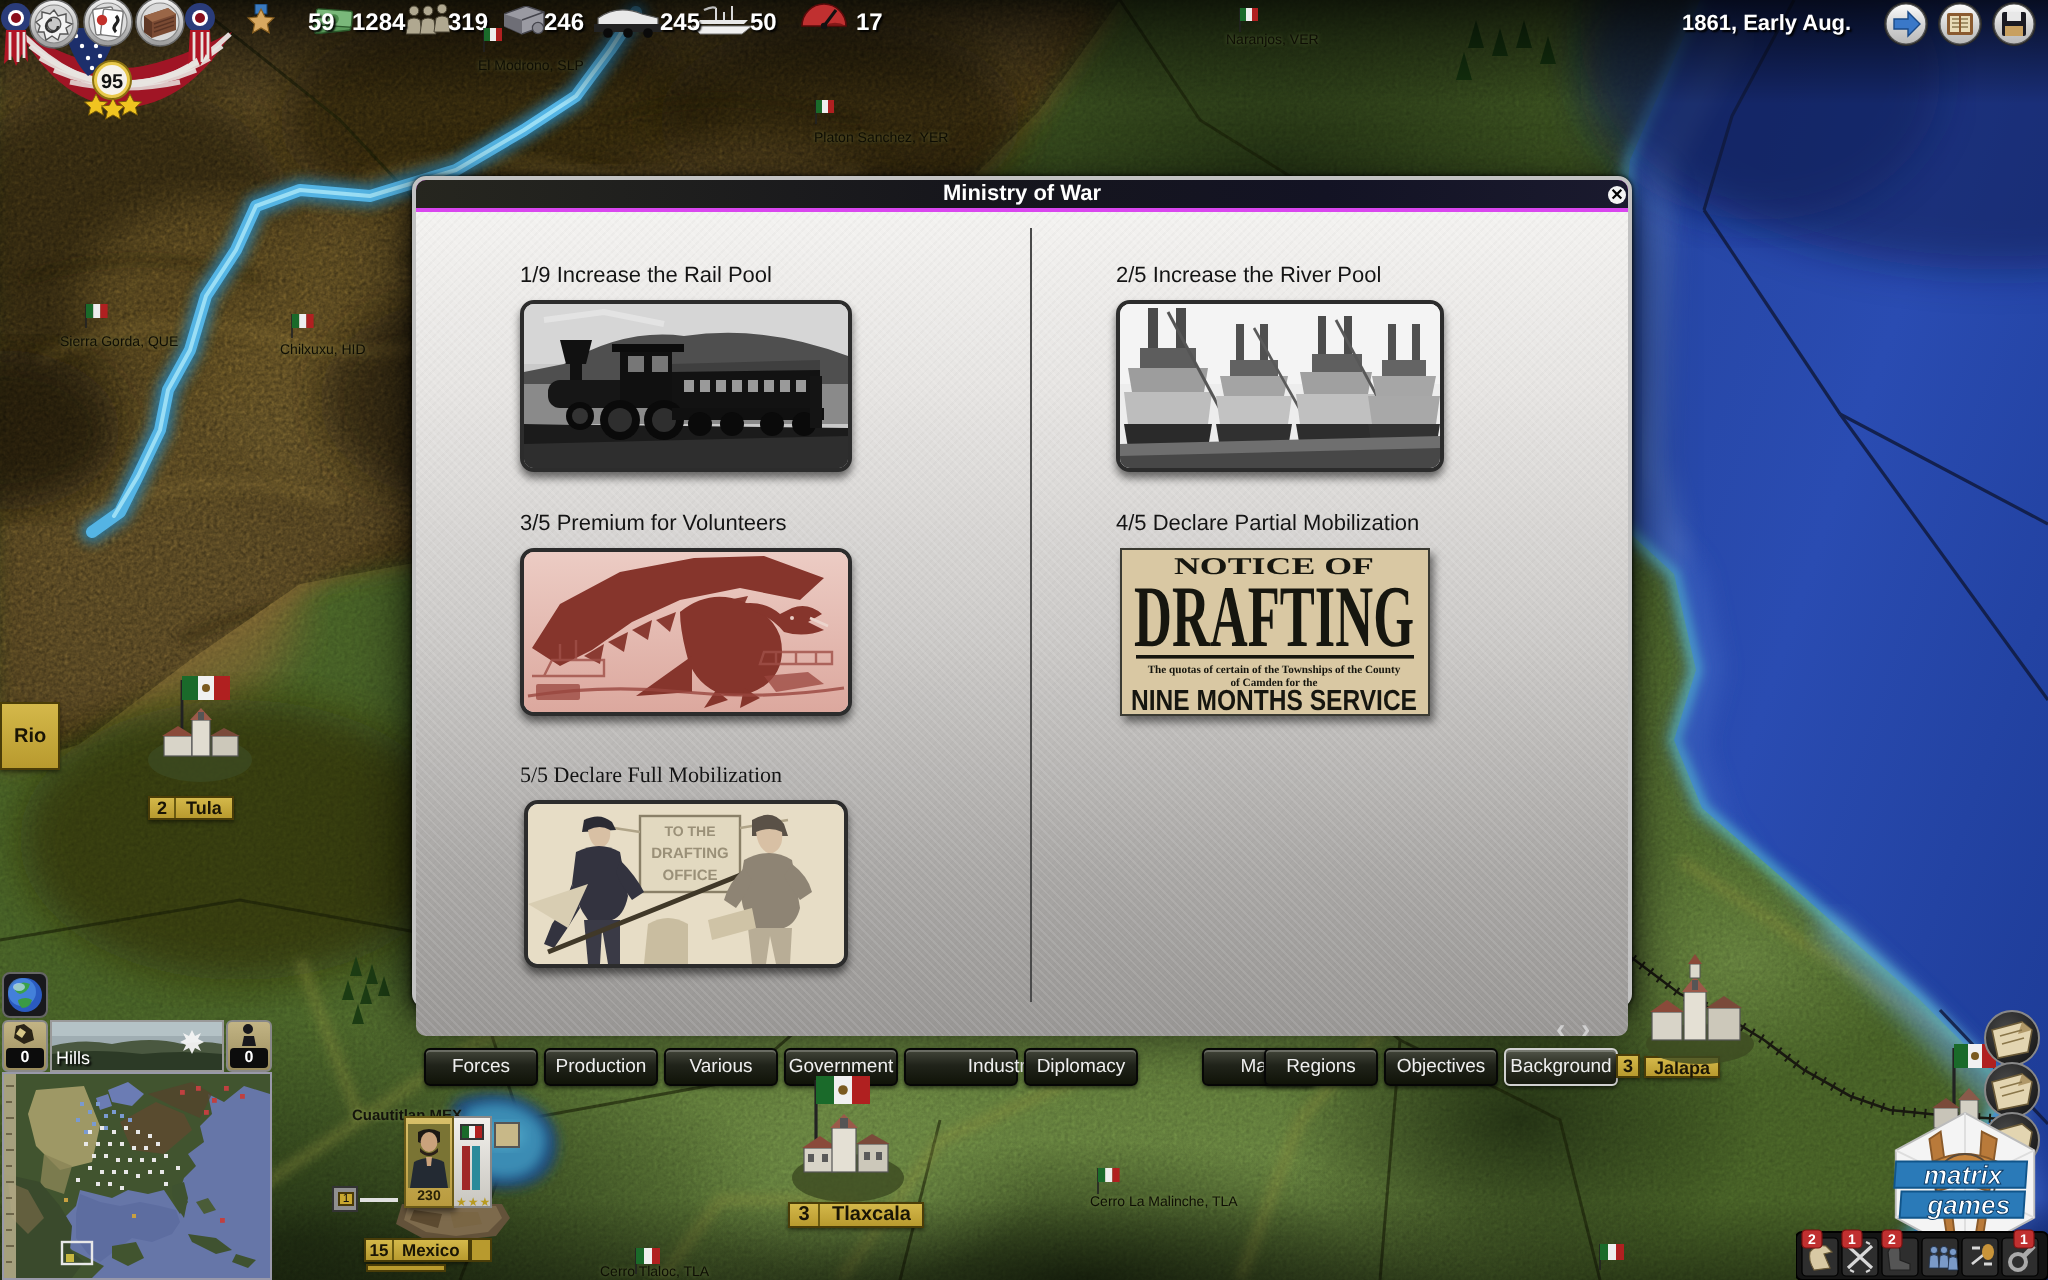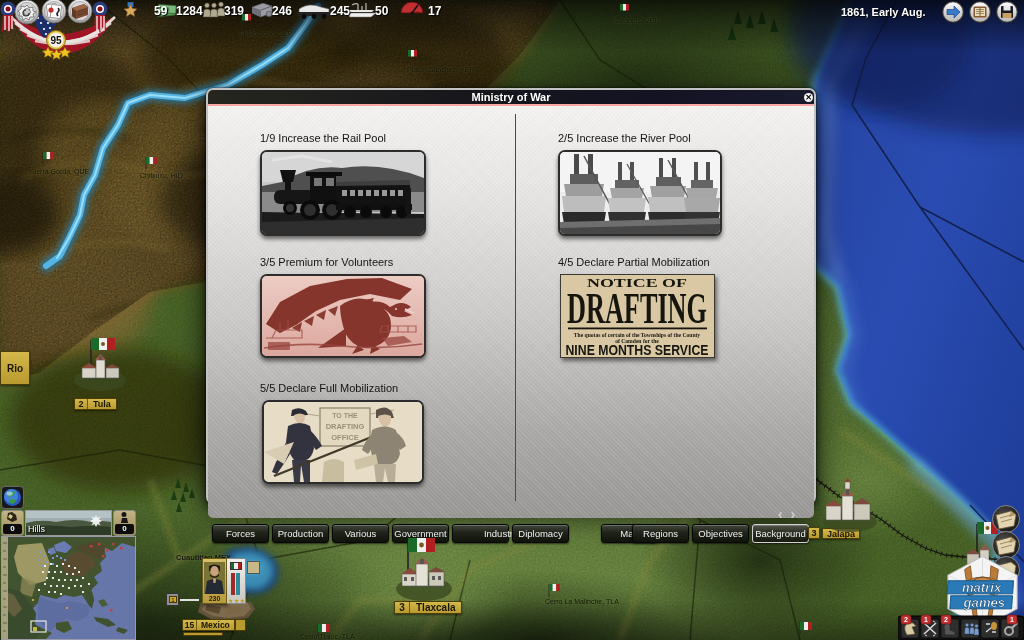--- a/index.html
+++ b/index.html
@@ -197,41 +197,41 @@
   <div class="maplab" style="left:239px;top:30px;">El Modrono, SLP</div>
   <div class="maplab" style="left:613px;top:17px;">Naranjos, VER</div>
   <div class="maplab" style="left:407px;top:66px;">Platon Sanchez, YER</div>
   <div class="maplab" style="left:30px;top:168px;">Sierra Gorda, QUE</div>
   <div class="maplab" style="left:140px;top:172px;">Chilxuxu, HID</div>
   <div class="maplab" style="left:176px;top:553px;font-size:7.5px;font-weight:bold;color:#14140c;">Cuautitlan MEX</div>
   <div class="maplab" style="left:545px;top:598px;">Cerro La Malinche, TLA</div>
   <div class="maplab" style="left:300px;top:633px;">Cerro Tlaloc, TLA</div>
 
   <div id="dialog" style="left:206px;top:88px;width:610px;height:416px;border-radius:7px;
-       border:2px solid #c2c2c2;background:#fca5a5;
+       border:2px solid #c2c2c2;background:#d946ef;
        box-shadow:0 10px 30px rgba(0,0,0,.75), 0 3px 10px rgba(0,0,0,.6), 0 0 2px #000;">
     <div style="left:0;top:0;width:100%;height:14px;border-radius:5px 5px 0 0;
          background:linear-gradient(90deg,#26261f,#16161c 45%,#131324 75%,#1a1a2e);
          color:#fff;font-size:11px;font-weight:bold;text-align:center;line-height:14px;width:606px;">Ministry of War</div>
     <div style="left:596px;top:2.5px;width:9px;height:9px;border-radius:50%;background:#f4f4f4;
          color:#000;font-size:8px;font-weight:bold;text-align:center;line-height:9px;">✕</div>
     <div id="dbody" style="left:0;top:16px;width:606px;height:412px;border-radius:0 0 5px 5px;
          background:linear-gradient(180deg,#f3f2f0 0%,#e6e4e2 22%,#cbc9c7 52%,#a9a7a5 80%,#989694 100%);">
       <div style="left:0;top:0;width:100%;height:100%;border-radius:0 0 5px 5px;opacity:.5;
         background:repeating-linear-gradient(45deg, rgba(255,255,255,.2) 0 1px, transparent 1px 3px),
                    repeating-linear-gradient(-45deg, rgba(120,120,120,.08) 0 1px, transparent 1px 3px);"></div>
       <div style="left:307px;top:8px;width:1px;height:387px;background:#4a4a4a;"></div>
 
       <div style="left:570px;top:400px;color:#cfcfcf;font-size:14px;font-weight:bold;">‹&nbsp;&nbsp;›</div>
 
       <div class="lbl" style="left:52px;top:26px;">1/9 Increase the Rail Pool</div>
       <div class="lbl" style="left:350px;top:26px;">2/5 Increase the River Pool</div>
       <div class="lbl" style="left:52px;top:150px;">3/5 Premium for Volunteers</div>
       <div class="lbl" style="left:350px;top:150px;">4/5 Declare Partial Mobilization</div>
-      <div class="lbl" style="left:52px;top:276px;">5/5 Declare Full Mobilization</div>
+      <div class="lbl" style="left:52px;top:276px;font-family:Liberation Serif, serif;">5/5 Declare Full Mobilization</div>
 
       <div class="imgbox" style="left:52px;top:44px;width:166px;height:86px;">
         <svg width="162" height="82" viewBox="0 0 162 82" style="left:0;top:0">
           <rect width="162" height="82" fill="#c9c9c9"></rect>
           <rect y="0" width="162" height="30" fill="#d6d6d6"></rect>
           <path d="M0,34 L20,30 Q50,12 80,16 Q120,10 162,26 L162,44 L0,44 Z" fill="#4f4f4f"></path>
           <path d="M0,40 L162,40 L162,60 L0,60 Z" fill="#8a8a8a"></path>
           <path d="M0,60 L162,62 L162,82 L0,82 Z" fill="#1b1b1b"></path>
           <path d="M0,70 L162,66 L162,82 L0,82 Z" fill="#2e2e2e"></path>
 

